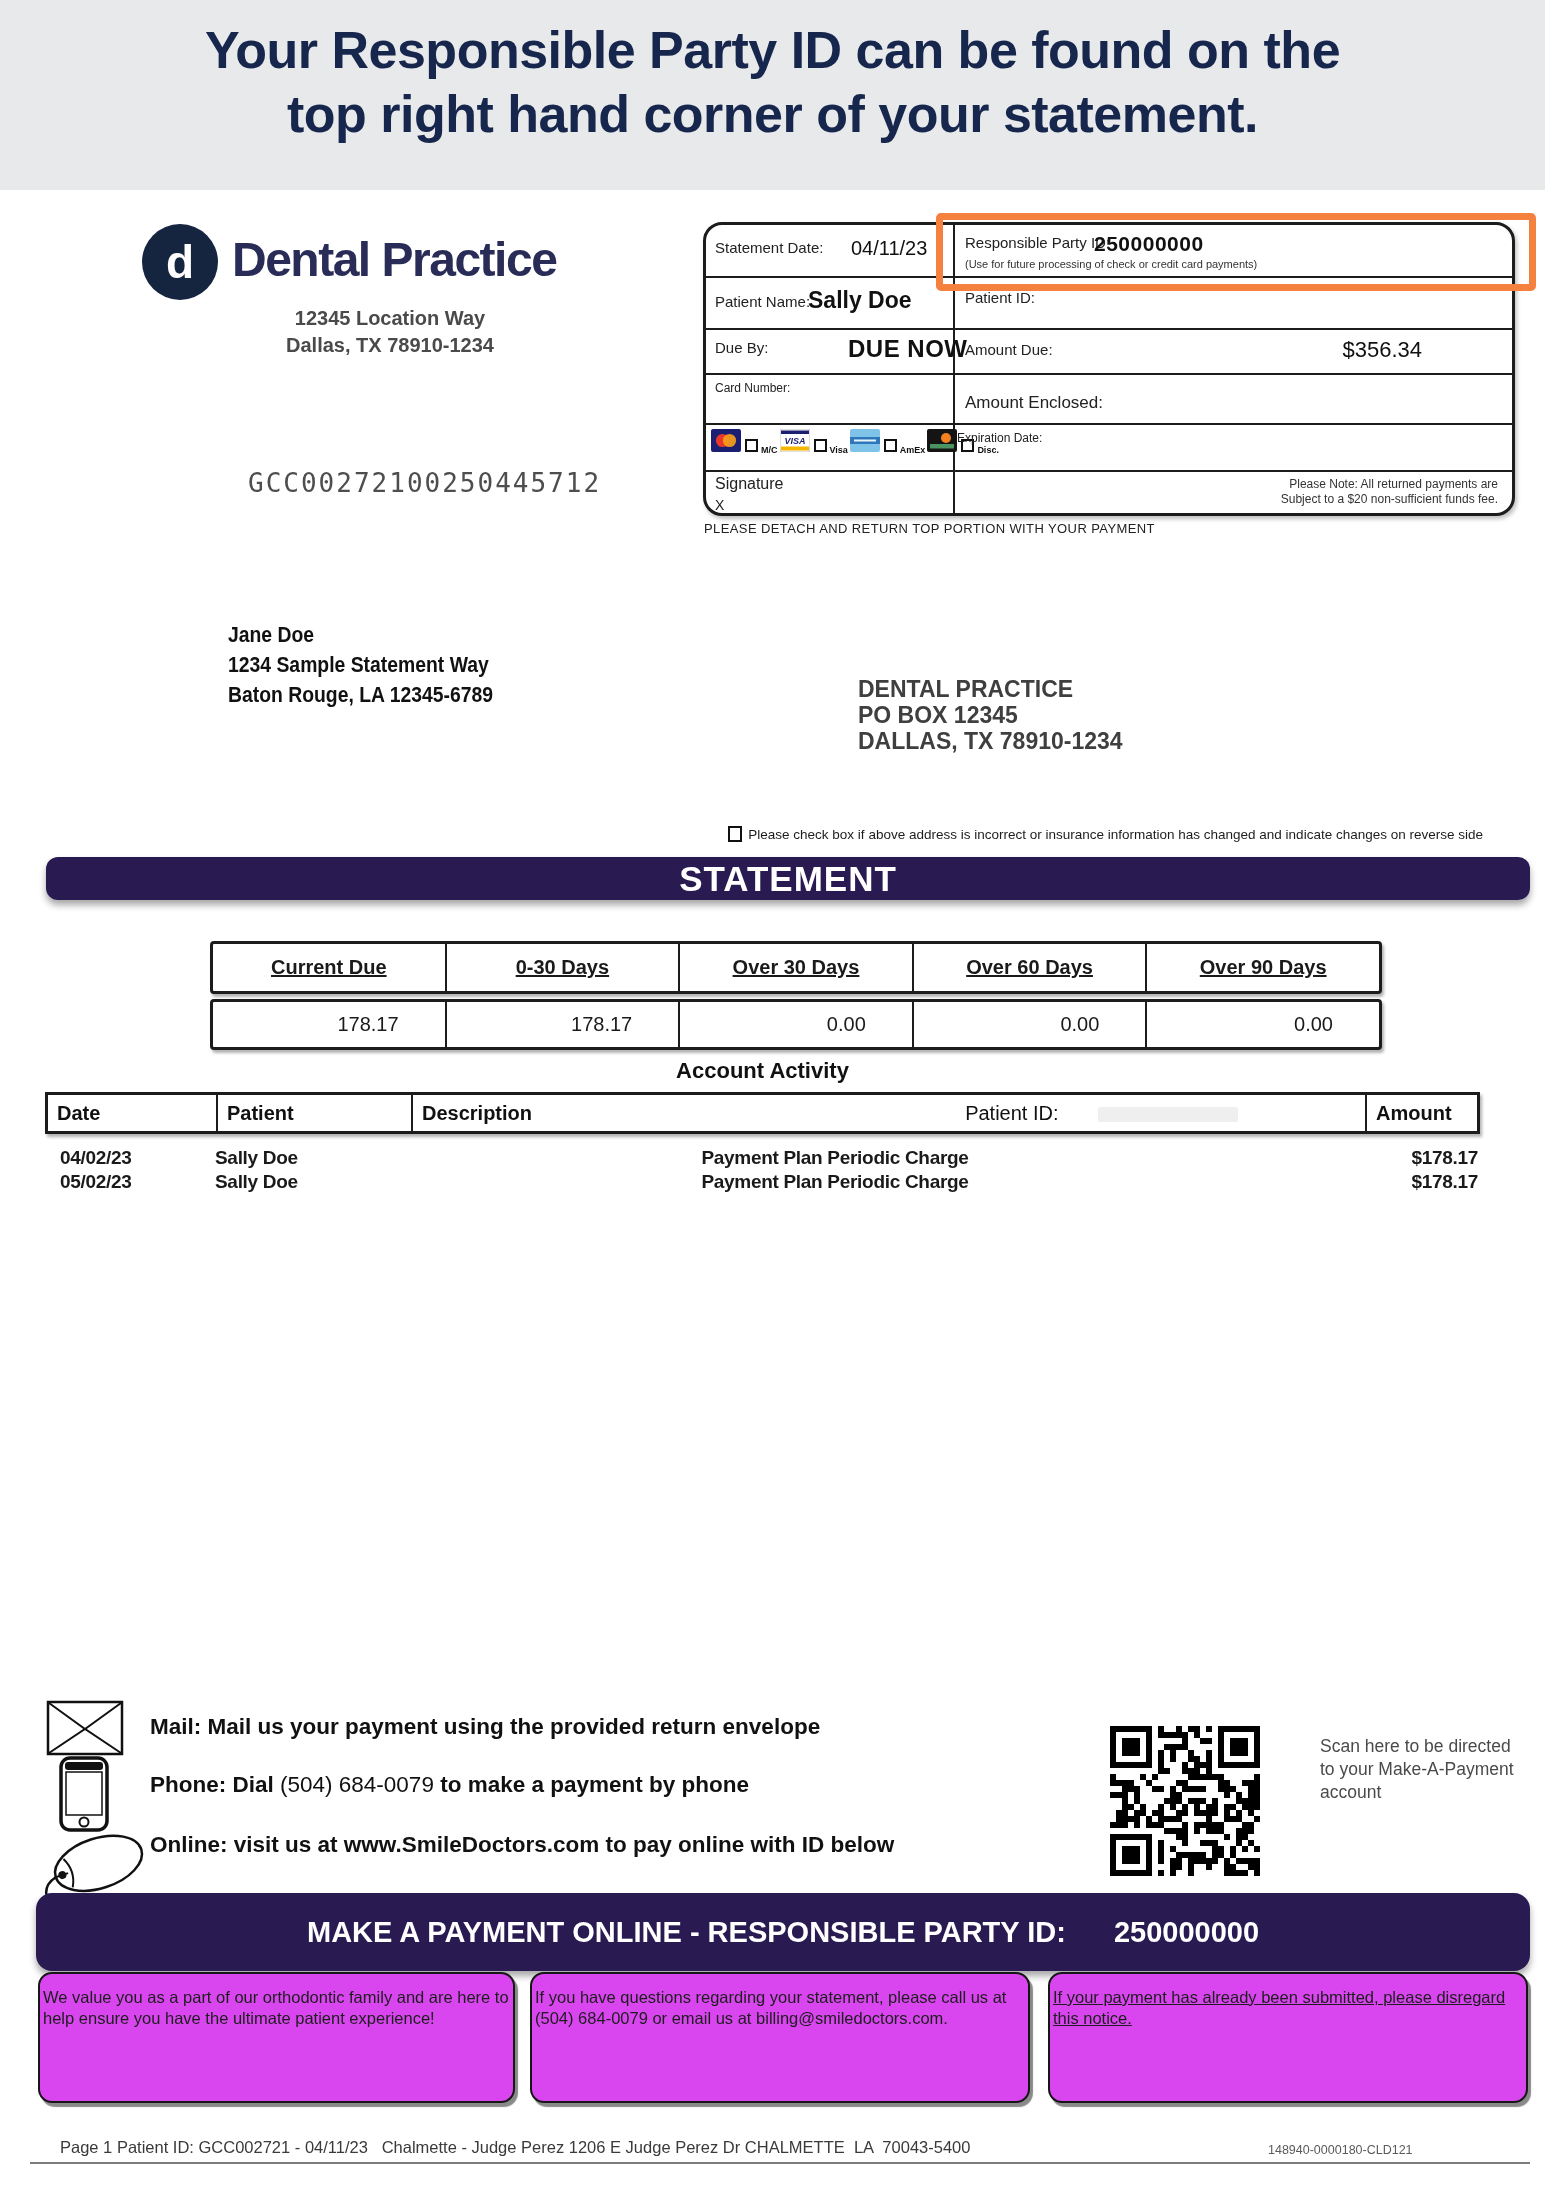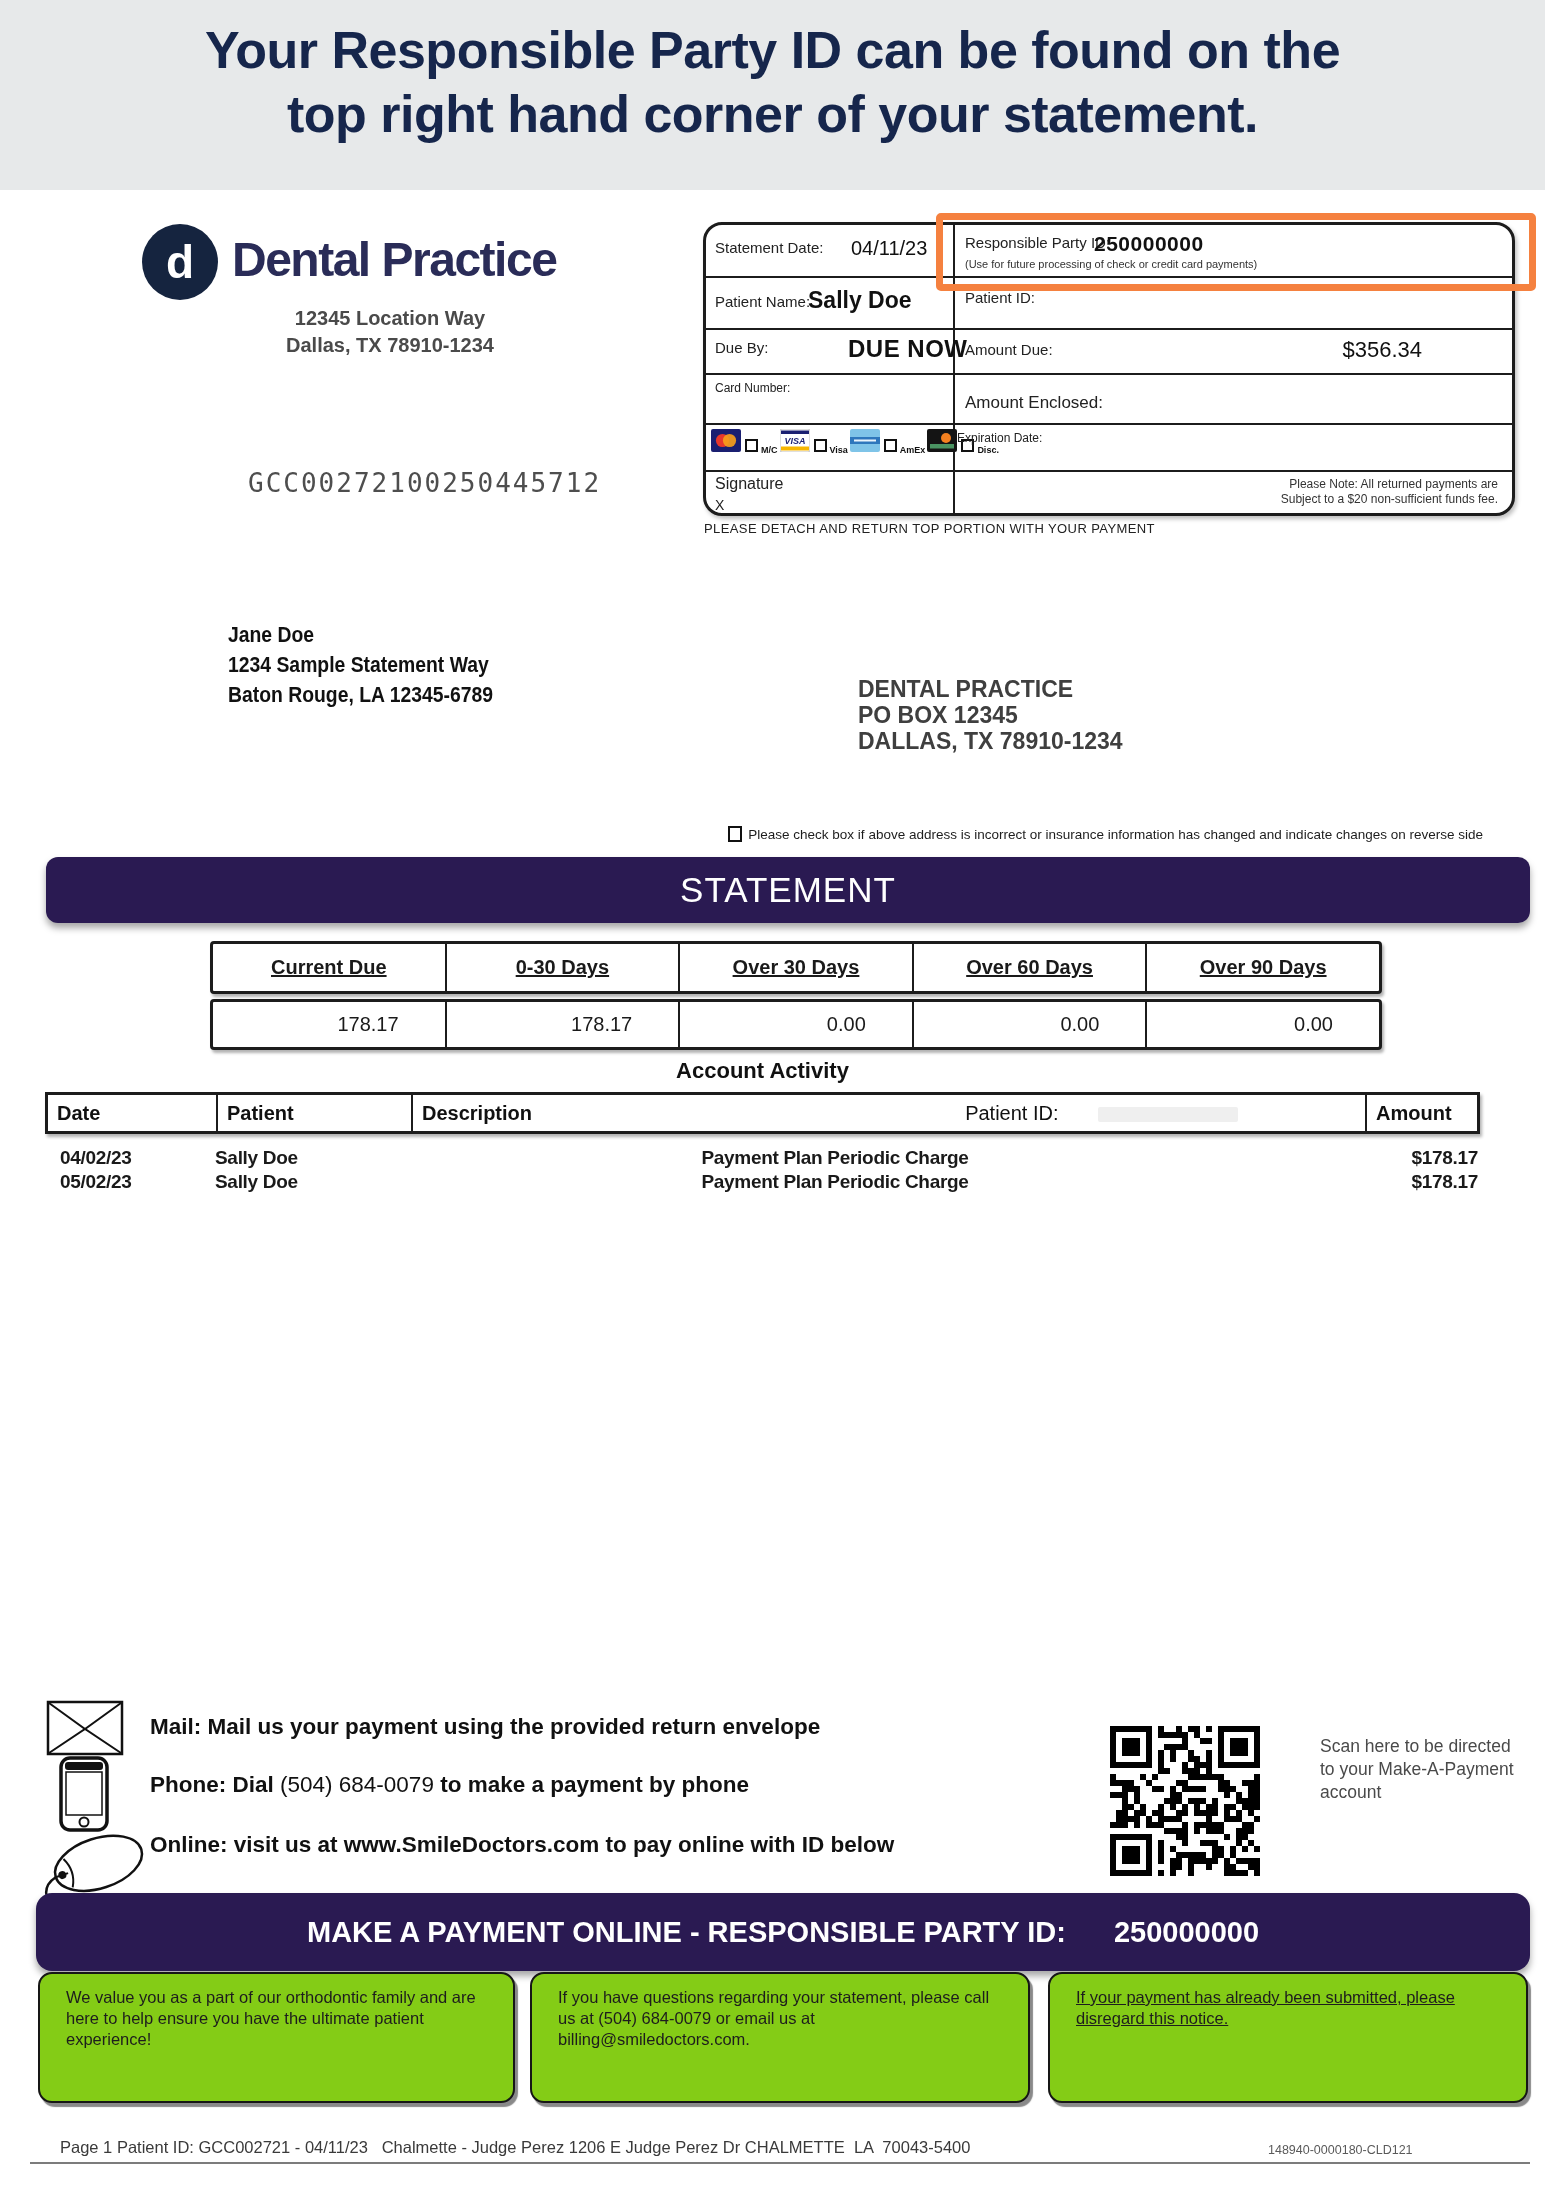--- a/index.html
+++ b/index.html
@@ -48,21 +48,21 @@
 
   
   .addr-note { position:absolute; right:62px; top:826px; display:flex; align-items:center; gap:6px;
                font-size:13.5px; color:#1d1d1d; }
   .addr-note .cb2 { width:14px; height:16px; border:2.5px solid #111; background:#fff; flex:none; }
 
   
   .banner { position:absolute; background:#2a1a52; border-radius:12px; color:#fff;
             display:flex; align-items:center; justify-content:center;
             box-shadow:0 5px 7px rgba(0,0,0,.35); }
-  .banner.statement { left:46px; top:857px; width:1484px; height:66px; font-weight:normal; font-size:35px; letter-spacing:1px; }
+  .banner.statement { left:46px; top:857px; width:1484px; height:43px; font-weight:bold; font-size:35px; letter-spacing:1px; }
   .banner.payonline { left:36px; top:1893px; width:1494px; height:78px; font-weight:bold; font-size:29px; border-radius:16px; }
   .banner.payonline .rpid2 { margin-left:48px; }
 
   
   .aging { position:absolute; left:210px; top:941px; width:1172px; }
   .aging .row { display:flex; border:3px solid #1c1c1c; border-radius:4px; background:#fff;
                 box-shadow:2px 3px 3px rgba(0,0,0,.3); }
   .aging .row + .row { margin-top:5px; }
   .aging .hcell { flex:1; text-align:center; font-weight:bold; font-size:20px; padding:12px 0;
                   text-decoration:underline; border-right:2px solid #1c1c1c; color:#1a1a1a; }
@@ -95,21 +95,21 @@
   .pm-text { position:absolute; font-weight:bold; font-size:22.5px; color:#111; white-space:nowrap; }
   .pm-text .norm { font-weight:normal; }
   .pm-icon { position:absolute; }
 
   
   .qr { position:absolute; left:1106px; top:1722px; width:158px; height:158px; background:#fff; padding:4px; }
   .qr-caption { position:absolute; left:1320px; top:1735px; width:195px; font-size:17.5px; line-height:23px; color:#4a4a4a; }
 
   
   .ibox { position:absolute; top:1972px; height:131px; border:2.5px solid #161616; border-radius:14px;
-          background:#84cc16; padding:13px 26px; font-size:16.5px; line-height:21px; color:#1d1d1d;
+          background:#d946ef; padding:13px 3px; font-size:16.5px; line-height:21px; color:#1d1d1d;
           box-shadow:3px 4px 1px rgba(40,40,40,.55); }
   .ibox.b1 { left:38px;  width:477px; }
   .ibox.b2 { left:530px; width:500px; }
   .ibox.b3 { left:1048px; width:480px;text-decoration:underline; }
 
   
   .footer-left { position:absolute; left:60px; top:2138px; font-size:16.5px; color:#3a3a3a; white-space:pre; }
   .footer-right { position:absolute; left:1268px; top:2143px; font-size:12.5px; color:#5a5a5a; }
   .footer-rule { position:absolute; left:30px; top:2162px; width:1500px; height:2px; background:#7c7c7c; }
 

